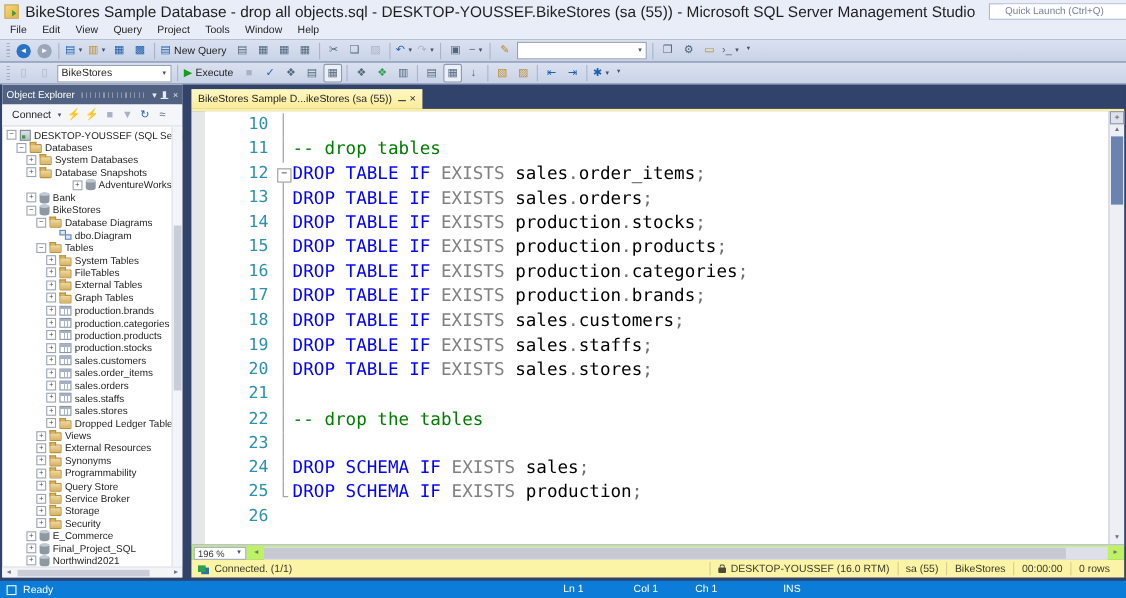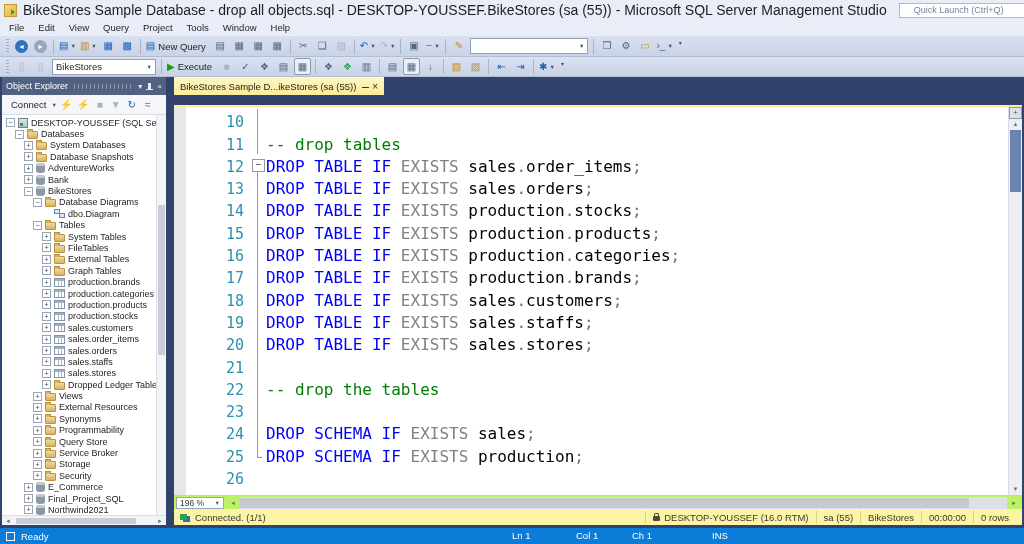--- a/index.html
+++ b/index.html
@@ -98,29 +98,29 @@
       border:1px solid #5F87C0;background:#DCE6F5;}
   .oe-vsb{position:absolute;right:0;top:0;bottom:0;width:10px;background:#F3F4F8;border-left:1px solid #DDE0E8;}
   .oe-vsb-thumb{position:absolute;left:1px;right:1px;top:90px;height:150px;background:#C9CDD8;}
   .oe-hsb{height:10px;border-top:1px solid #DDE0E8;background:#F3F4F8;display:flex;align-items:center;flex:none;}
   .oe-hsb-track{flex:1;height:8px;position:relative;}
   .oe-hsb-thumb{position:absolute;left:2px;top:1px;width:120px;height:6px;background:#C9CDD8;}
   .hsb-ar{font-size:6px;color:#6B7280;padding:0 3px;}
 
   
   .editor-col{flex:1;display:flex;flex-direction:column;min-width:0;}
-  .tabstrip{height:28px;background:#31436A;display:flex;flex:none;}
+  .tabstrip{height:22px;background:#31436A;display:flex;align-items:flex-end;flex:none;}
   .tab{height:18px;background:linear-gradient(#FEF7C2,#FBEC9A);color:#1E1E1E;display:flex;
        align-items:center;padding:0 6px;gap:6px;font-size:9.5px;white-space:nowrap;}
   .tab-x{font-size:10px;color:#333;}
   .tab-underline{height:2px;background:#FCEE9A;flex:none;}
   .editor-body{flex:1;display:flex;min-height:0;}
   .code-area{flex:1;background:linear-gradient(to right,#E6E7E8 0 12px,#FFFFFF 12px);
              overflow:hidden;padding-top:2px;min-width:0;}
-  .code-line{height:22.3px;display:flex;align-items:flex-end;
+  .code-line{height:22.3px;display:flex;align-items:flex-start;
              font-family:"DejaVu Sans Mono",monospace;white-space:pre;}
   .ln{width:76px;flex:none;text-align:right;padding-right:6px;color:#2B91AF;font-size:15px;}
   .fold{position:relative;width:16px;flex:none;height:100%;}
   .fold.line::before{content:"";position:absolute;left:7px;top:0;bottom:0;border-left:1px solid #9A9A9A;}
   .fold.box::before{content:"−";position:absolute;left:2px;top:5px;width:11px;height:11px;
       border:1px solid #9A9A9A;background:#fff;font-size:9px;line-height:9px;text-align:center;color:#333;}
   .fold.box::after{content:"";position:absolute;left:7px;top:18px;bottom:0;border-left:1px solid #9A9A9A;}
   .fold.corner::before{content:"";position:absolute;left:7px;top:0;height:14px;border-left:1px solid #9A9A9A;}
   .fold.corner::after{content:"";position:absolute;left:7px;top:14px;width:5px;border-top:1px solid #9A9A9A;}
   .txt{font-size:16px;}
@@ -399,21 +399,21 @@
           <div class="tr" style="padding-left: 22px;">
             <span class="exp">+</span>
             <span class="ic ic-folder"></span>
             <span>System Databases</span>
           </div>
           <div class="tr" style="padding-left: 22px;">
             <span class="exp">+</span>
             <span class="ic ic-folder"></span>
             <span>Database Snapshots</span>
           </div>
-          <div class="tr" style="padding-left: 22px;">
+          <div class="tr" style="padding-left: 22px; justify-content: flex-end;">
             <span class="exp">+</span>
             <span class="ic ic-db"></span>
             <span>AdventureWorks</span>
           </div>
           <div class="tr" style="padding-left: 22px;">
             <span class="exp">+</span>
             <span class="ic ic-db"></span>
             <span>Bank</span>
           </div>
           <div class="tr" style="padding-left: 22px;">

